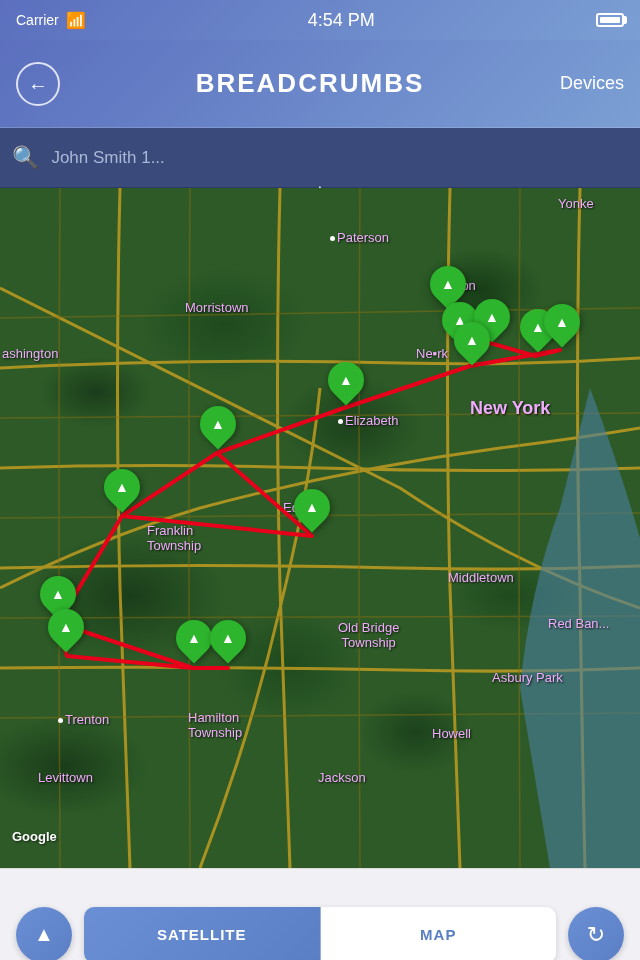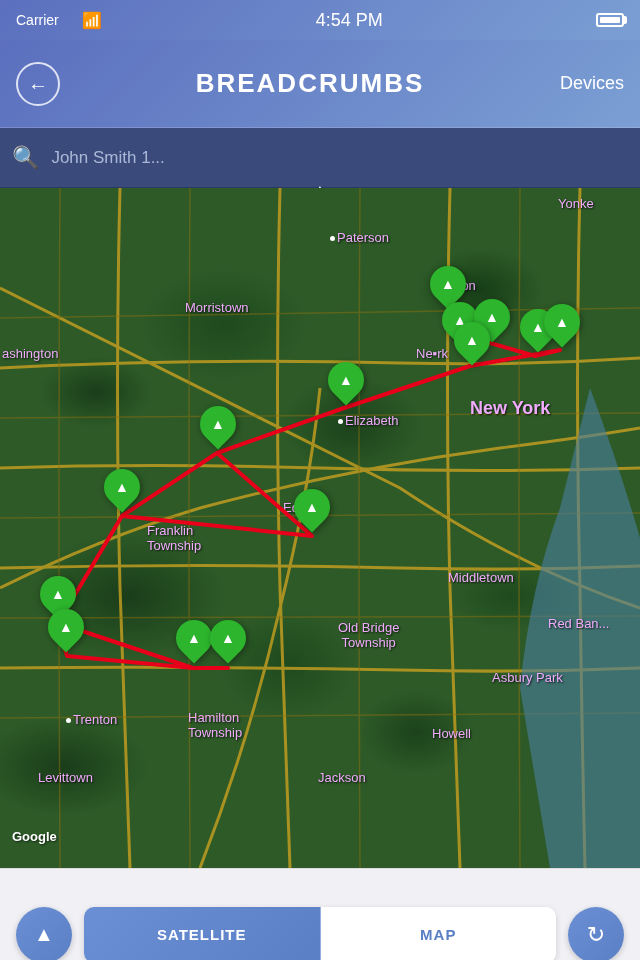--- a/index.html
+++ b/index.html
@@ -9,21 +9,21 @@
     
     .status-bar {
       width: 640px;
       height: 40px;
       background: linear-gradient(135deg, #5b6fbe 0%, #7b9fd4 100%);
       display: flex;
       align-items: center;
       justify-content: space-between;
       padding: 0 16px;
     }
-    .status-left { display: flex; align-items: center; gap: 24px; color: white; font-size: 14px; font-weight: 500; }
+    .status-left { display: flex; align-items: center; gap: 8px; color: white; font-size: 14px; font-weight: 500; }
     .status-center { color: white; font-size: 18px; font-weight: 500; }
     .status-right { display: flex; align-items: center; gap: 4px; }
     .battery-icon { width: 28px; height: 14px; border: 2px solid white; border-radius: 3px; position: relative; padding: 2px; }
     .battery-fill { width: 100%; height: 100%; background: white; border-radius: 1px; }
     .battery-tip { width: 3px; height: 8px; background: white; border-radius: 0 2px 2px 0; position: absolute; right: -5px; top: 50%; transform: translateY(-50%); }
 
     
     .nav-bar {
       width: 640px;
       height: 88px;
@@ -333,21 +333,21 @@
   <div class="map-label" style="left:185px;top:112px;">Morristown</div>
   <div class="map-label" style="left:432px;top:90px;"><span class="dot"></span>Clifton</div>
   <div class="map-label" style="left:416px;top:158px;">Ne▪rk</div>
   <div class="map-label" style="left:338px;top:225px;"><span class="dot"></span>Elizabeth</div>
   <div class="map-label large" style="left:470px;top:210px;">New York</div>
   <div class="map-label" style="left:283px;top:312px;">Edison</div>
   <div class="map-label" style="left:147px;top:335px;">Franklin<br>Township</div>
   <div class="map-label" style="left:448px;top:382px;">Middletown</div>
   <div class="map-label" style="left:338px;top:432px;text-align:center;">Old Bridge<br>Township</div>
   <div class="map-label" style="left:548px;top:428px;">Red Ban...</div>
-  <div class="map-label" style="left:66px;top:524px;"><span class="dot"></span>Trenton</div>
+  <div class="map-label" style="left:58px;top:524px;"><span class="dot"></span>Trenton</div>
   <div class="map-label" style="left:188px;top:522px;">Hamilton<br>Township</div>
   <div class="map-label" style="left:492px;top:482px;">Asbury Park</div>
   <div class="map-label" style="left:432px;top:538px;">Howell</div>
   <div class="map-label" style="left:38px;top:582px;">Levittown</div>
   <div class="map-label" style="left:318px;top:582px;">Jackson</div>
   <div class="map-label" style="left:558px;top:8px;">Yonke</div>
   <div class="map-label" style="left:2px;top:158px;">ashington</div>
 
   <div class="pin" style="left:448px;top:122px;">
     <div class="pin-circle"></div>

